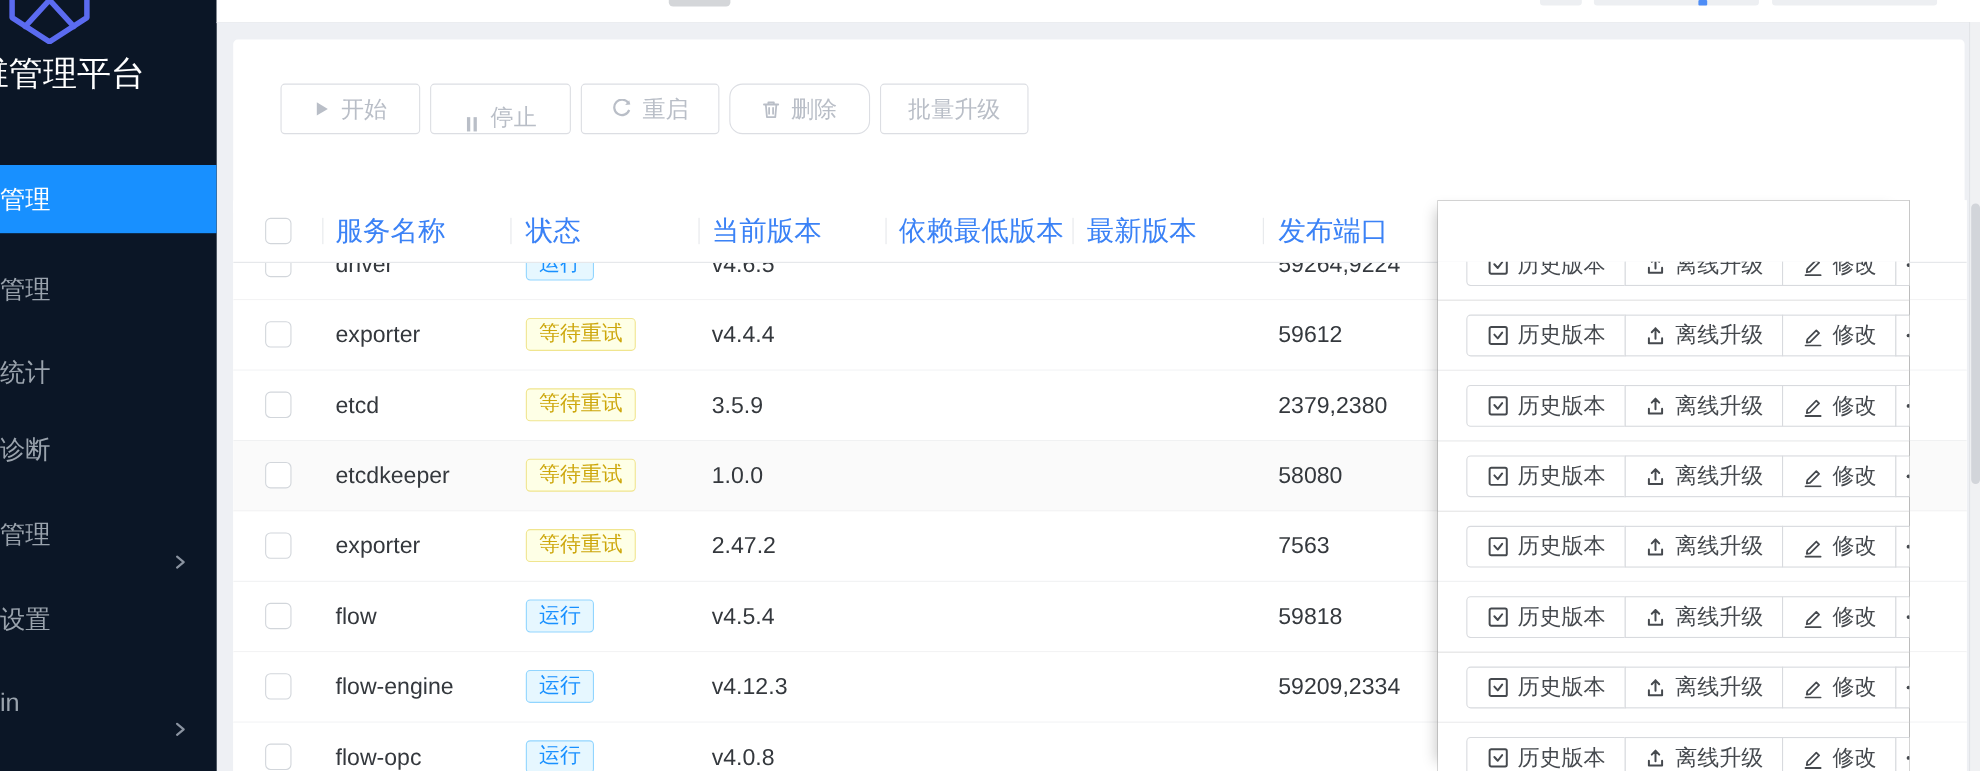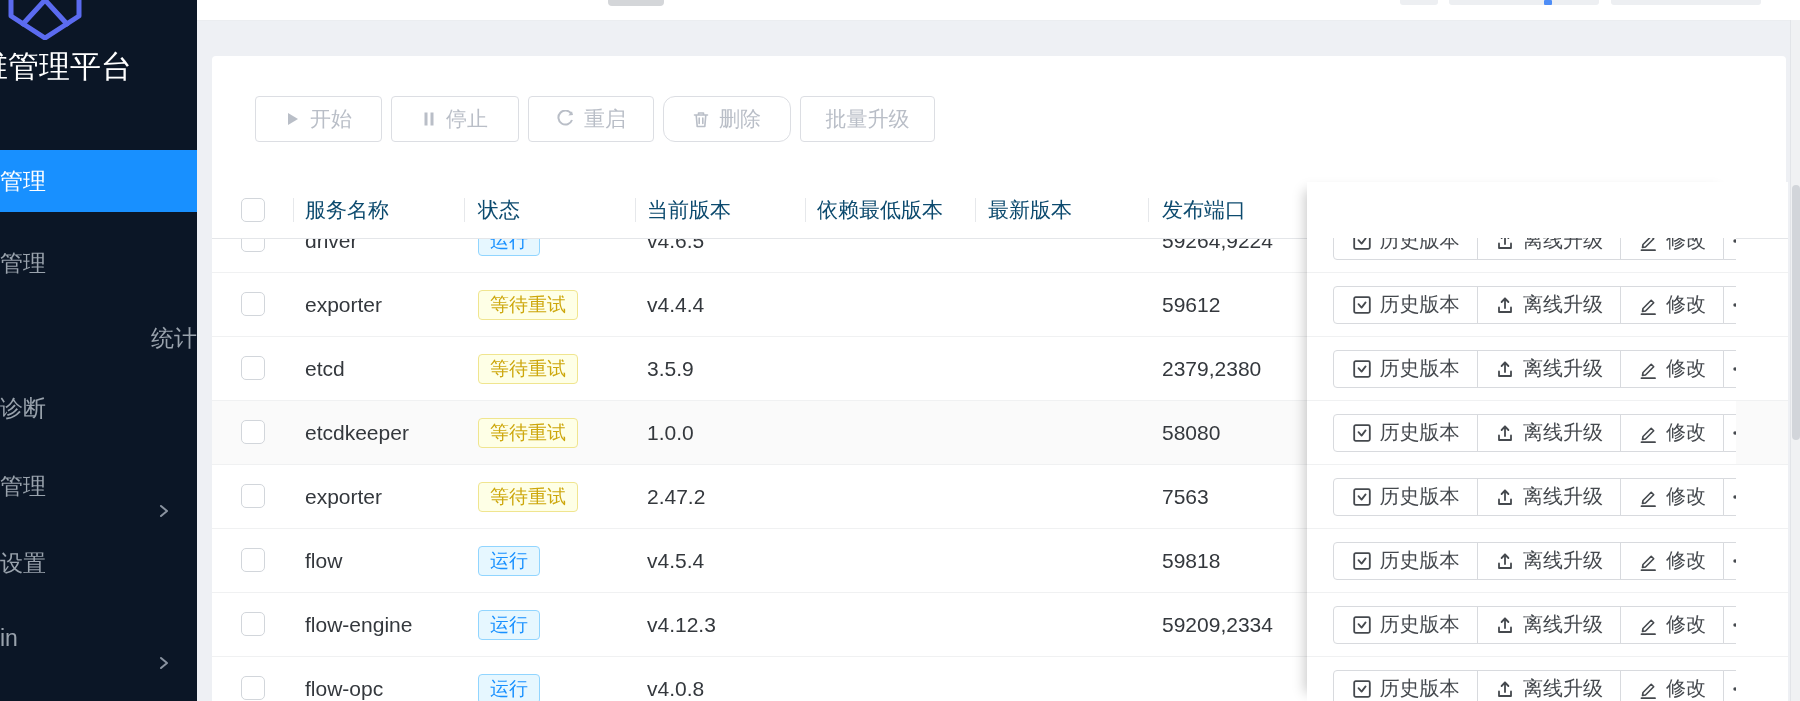--- a/index.html
+++ b/index.html
@@ -11,42 +11,42 @@
   }
   
   .sidebar{position:absolute;left:0;top:0;width:197px;height:701px;background:#0b1626;overflow:hidden;}
   .logo{position:absolute;left:5px;top:-52px;}
   .app-title{position:absolute;left:0;top:46px;width:197px;height:42px;overflow:hidden;}
   .app-title span{display:inline-block;margin-left:-23px;color:#ffffff;font-size:31px;line-height:42px;white-space:nowrap;}
   .menu-item{position:absolute;left:0;width:197px;height:62px;line-height:62px;
     color:#9aa3ad;font-size:23px;cursor:pointer;white-space:nowrap;margin-top:48px;}
   .menu-item.active{background:#1890ff;color:#ffffff;}
   .menu-item .chev{position:absolute;right:27px;top:24px;color:#8a93a0;}
-  .mi-1{top:102px;} .mi-2{top:184px;} .mi-3{top:259px;text-align:right;} .mi-4{top:329px;}
+  .mi-1{top:102px;} .mi-2{top:184px;} .mi-3{top:259px;} .mi-4{top:329px;}
   .mi-5{top:407px;} .mi-6{top:484px;} .mi-7{top:559px;}
   
   .topbar{position:absolute;left:197px;top:0;width:1603px;height:20px;background:#ffffff;border-bottom:1px solid #ebedf0;}
   .frag{position:absolute;top:0;}
   .frag-dark{left:608px;width:56px;height:6px;background:#d4d6d9;border-radius:0 0 4px 4px;}
   .frag-a{left:1400px;width:38px;height:5px;background:#edeff2;border-radius:0 0 3px 3px;}
   .frag-b{left:1449px;width:150px;height:5px;background:#edeff2;border-radius:0 0 3px 3px;}
   .frag-b .dot{position:absolute;left:95px;top:0;width:8px;height:5px;background:#4e8df6;border-radius:1px;}
   .frag-c{left:1611px;width:150px;height:5px;background:#edeff2;border-radius:0 0 3px 3px;}
   
-  .toolbar-card{position:absolute;left:212px;top:56px;width:1574px;height:160px;background:#ffffff;border-radius:4px;}
+  .toolbar-card{position:absolute;left:212px;top:36px;width:1574px;height:160px;background:#ffffff;border-radius:4px;}
   .toolbar{position:absolute;left:43px;top:40px;display:flex;gap:9px;}
   .tb-btn{height:46px;background:#ffffff;border:1px solid #dcdee3;border-radius:4px;
     color:#b9bec7;font-size:21px;font-family:inherit;display:inline-flex;align-items:center;justify-content:center;gap:10px;
     padding:0;cursor:not-allowed;}
   .tb-btn svg{flex:none;}
-  .w1{width:127px;} .w2{width:128px;} .w3{width:126px;} .w4{width:128px;border-radius:12px;} .w5{width:135px;}
+  .w1{width:127px;} .w2{width:128px;align-items:flex-end;} .w3{width:126px;} .w4{width:128px;border-radius:12px;} .w5{width:135px;}
   
   .table-card{position:absolute;left:212px;top:182px;width:1576px;height:519px;background:#ffffff;overflow:hidden;}
   .t-header{position:absolute;left:0;top:0;width:100%;height:56px;background:#ffffff;border-bottom:1px solid #e4e6e9;z-index:3;}
-  .h-cell{position:absolute;top:0;height:56px;line-height:56px;color:#0c4a6e;font-size:21px;white-space:nowrap;}
+  .h-cell{position:absolute;top:0;height:56px;line-height:56px;color:#3b82f6;font-size:25px;white-space:nowrap;}
   .h-name{left:93px;} .h-status{left:266px;} .h-version{left:435px;}
   .h-min{left:605px;} .h-latest{left:776px;} .h-ports{left:950px;}
   .h-div{position:absolute;top:16px;width:1px;height:24px;background:#e6e8eb;}
   .d1{left:81px;} .d2{left:252px;} .d3{left:423px;} .d4{left:593px;} .d5{left:763px;} .d6{left:936px;}
   .checkbox{display:inline-block;width:24px;height:24px;background:#ffffff;border:1.5px solid #d2d6db;border-radius:5px;box-sizing:border-box;cursor:pointer;}
   .hdr-cb{position:absolute;left:29px;top:16px;}
   .t-body{position:absolute;left:0;top:56px;width:100%;height:463px;overflow:hidden;}
   .t-rows{margin-top:-29px;}
   .t-row{position:relative;height:64px;border-bottom:1px solid #f0f1f2;box-sizing:border-box;background:#ffffff;}
   .t-row.hover{background:#fafafa;}

